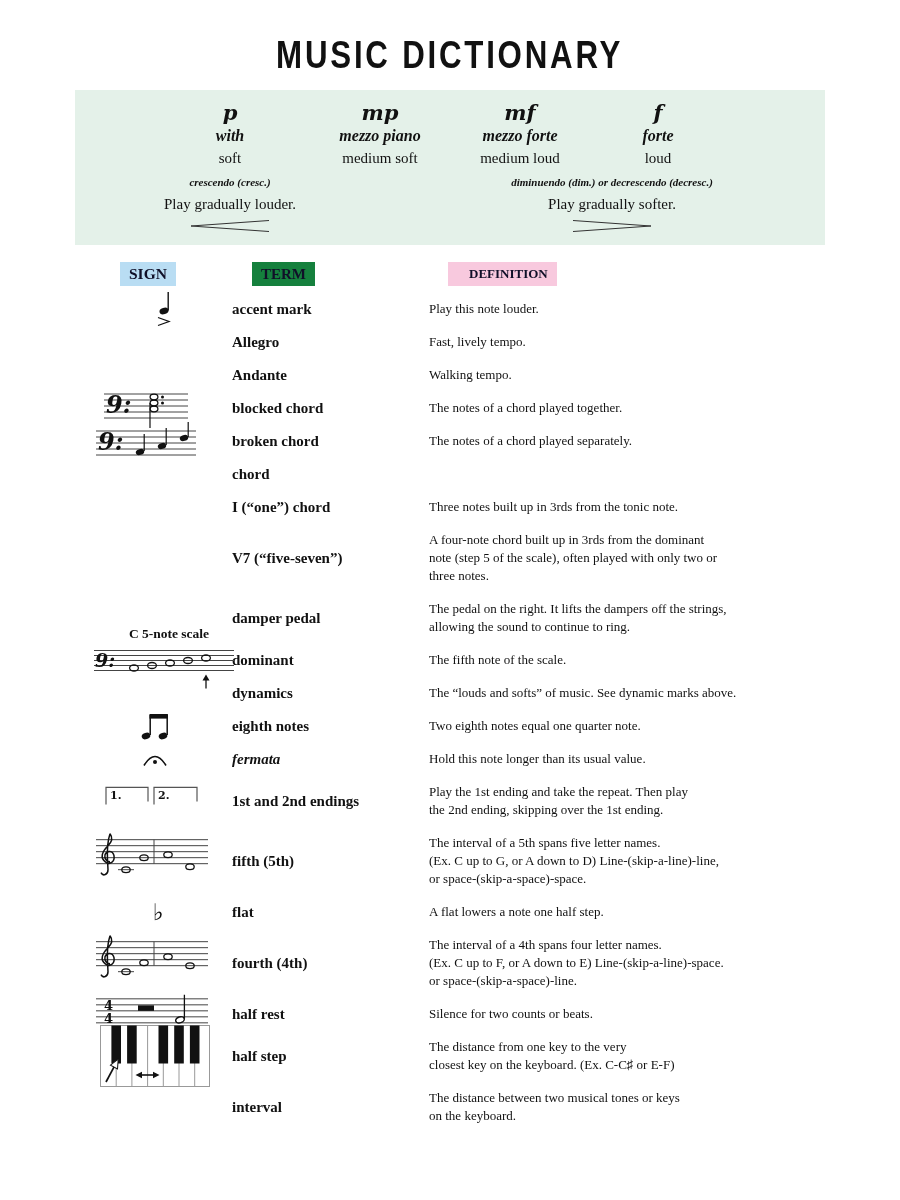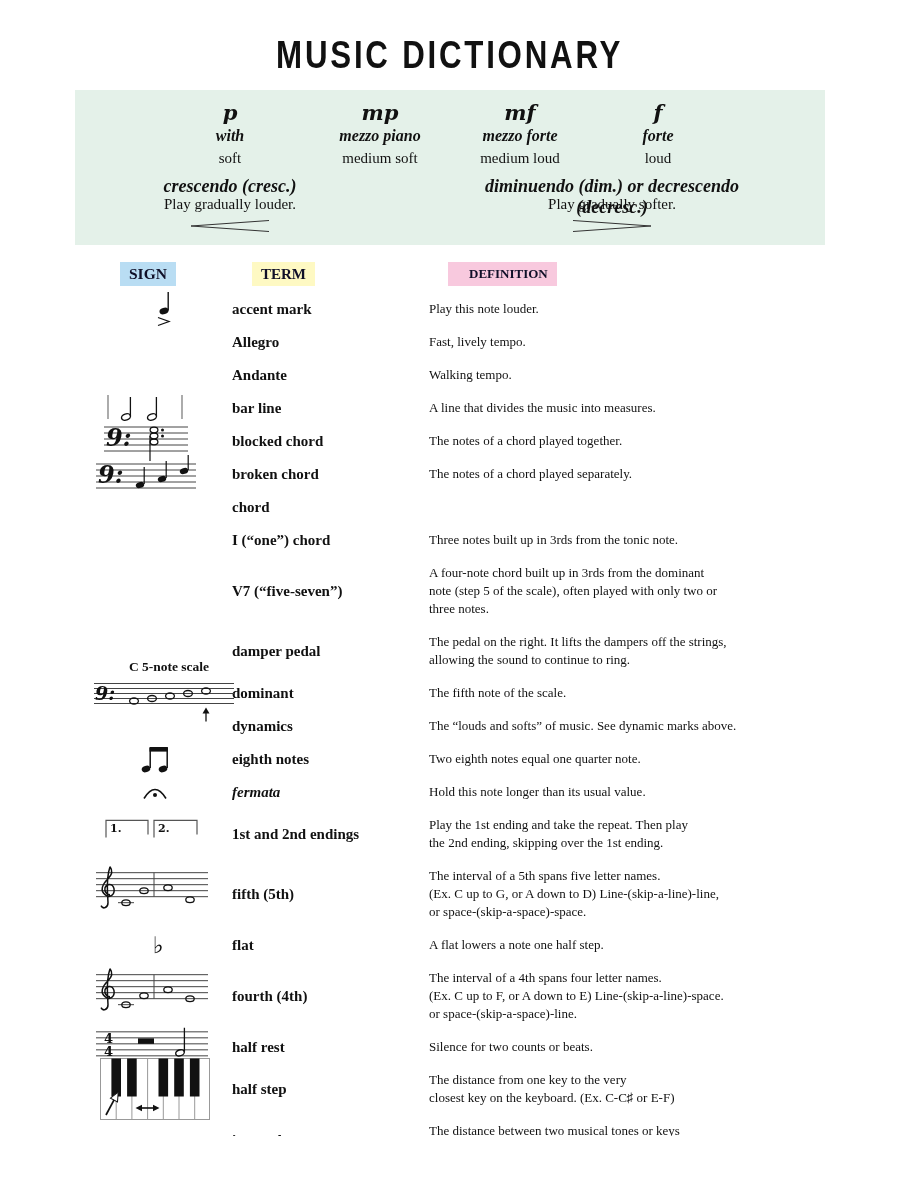--- a/index.html
+++ b/index.html
@@ -12,30 +12,30 @@
   
   .dyn-box{position:relative;margin:6px 75px 0 75px;height:155px;background:#e4f1e9;}
   .dyn-col{position:absolute;top:10px;width:180px;text-align:center;}
   .dyn-col.c1{left:65px}.dyn-col.c2{left:215px}.dyn-col.c3{left:355px}.dyn-col.c4{left:493px}
   .dyn-sym{font-family:"DejaVu Serif",serif;font-weight:bold;font-style:italic;font-size:21px;height:27px;}
   .dyn-name{font-weight:bold;font-style:italic;font-size:16px;height:22px;}
   .dyn-meaning{font-size:15px;margin-top:1px;}
   .hair-block{position:absolute;top:86px;text-align:center;}
   .hair-block.left{left:45px;width:220px;}
   .hair-block.right{left:377px;width:320px;}
-  .hair-term{font-weight:bold;font-style:italic;font-size:18px;height:20px;}
+  .hair-term{font-weight:bold;font-style:italic;font-size:11px;height:20px;}
   .hair-def{font-size:15px;height:20px;}
   .hair-svg{margin-top:3px;}
   
   .dict{margin:17px 0 0 100px;}
   .hdr-row{display:grid;grid-template-columns:132px 176px 452px;margin-bottom:14px;gap:20px;}
   .hdr{display:inline-block;font-weight:bold;font-size:15.5px;padding:3px 9px;color:#101028;
        justify-self:start;}
   .hdr.sign{background:#b9ddf3;margin-left:20px;}
-  .hdr.term{background:#fef9c3;}
+  .hdr.term{background:#15803d;}
   .hdr.def{background:#f8c9de;}
   .row{display:grid;grid-template-columns:132px 176px 452px;margin-bottom:15px;align-items:center;}
   .sign-cell{position:relative;align-self:stretch;}
   .sig{position:absolute;left:50%;top:50%;transform:translate(-50%,-50%);}
   .sig.leftpos{left:-4px;transform:translateY(-50%);}
   .sig.nudge{transform:translateY(-58%);}
   .term{font-weight:bold;font-size:15px;line-height:18px;}
   .term.it{font-style:italic;}
   .def{font-size:13px;line-height:18px;white-space:pre-line;padding-left:21px;}
   .cscale-label{font-weight:bold;font-size:13.5px;text-align:center;width:150px;height:17px;}
@@ -118,34 +118,20 @@
       <div class="term">Allegro</div>
       <div class="def">Fast, lively tempo.</div>
     </div>
 
     <div class="row">
       <div class="sign-cell"></div>
       <div class="term">Andante</div>
       <div class="def">Walking tempo.</div>
     </div>
 
-    <div class="row">
-      <div class="sign-cell">
-        <svg class="sig leftpos" width="84" height="32" viewBox="0 0 84 32" style="left:4px;">
-          <line x1="4" y1="3" x2="4" y2="27" stroke="#888" stroke-width="1.4"></line>
-          <ellipse cx="22" cy="25" rx="4.6" ry="3.1" transform="rotate(-18 22 25)" fill="none" stroke="#111" stroke-width="1.4"></ellipse>
-          <line x1="26.4" y1="24" x2="26.4" y2="5" stroke="#111" stroke-width="1.3"></line>
-          <ellipse cx="48" cy="25" rx="4.6" ry="3.1" transform="rotate(-18 48 25)" fill="none" stroke="#111" stroke-width="1.4"></ellipse>
-          <line x1="52.4" y1="24" x2="52.4" y2="5" stroke="#111" stroke-width="1.3"></line>
-          <line x1="78" y1="3" x2="78" y2="27" stroke="#888" stroke-width="1.4"></line>
-        </svg>
-      </div>
-      <div class="term">bar line</div>
-      <div class="def">A line that divides the music into measures.</div>
-    </div>
 
     <div class="row">
       <div class="sign-cell">
         <svg class="sig leftpos" width="92" height="44" viewBox="0 0 92 44">
           <g stroke="#444" stroke-width="1">
             <line x1="8" y1="8" x2="92" y2="8"></line>
               <line x1="8" y1="14" x2="92" y2="14"></line>
             <line x1="8" y1="20" x2="92" y2="20"></line>
               <line x1="8" y1="26" x2="92" y2="26"></line>
             <line x1="8" y1="32" x2="92" y2="32"></line>

